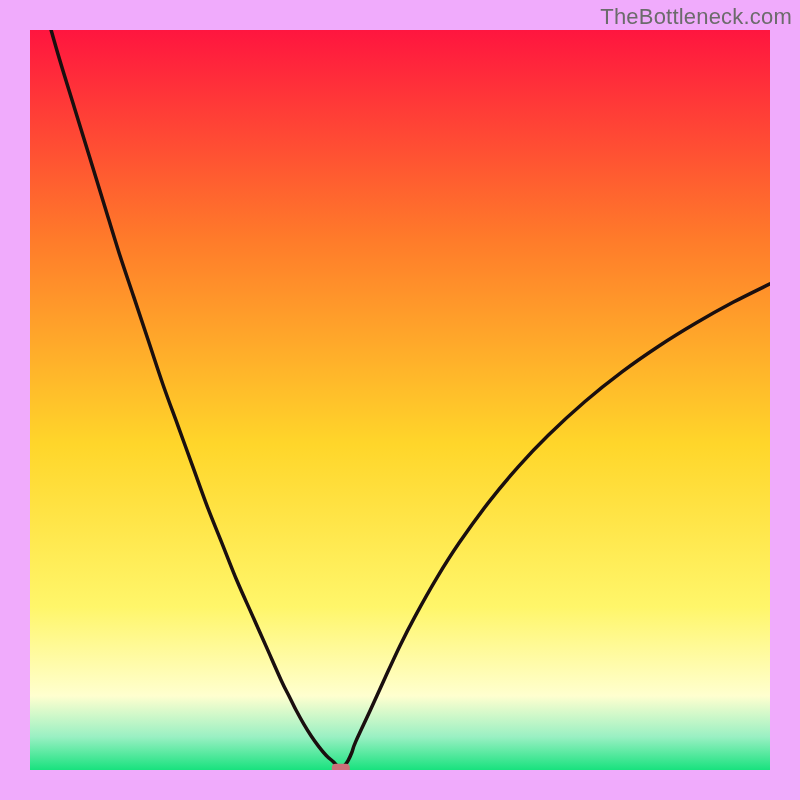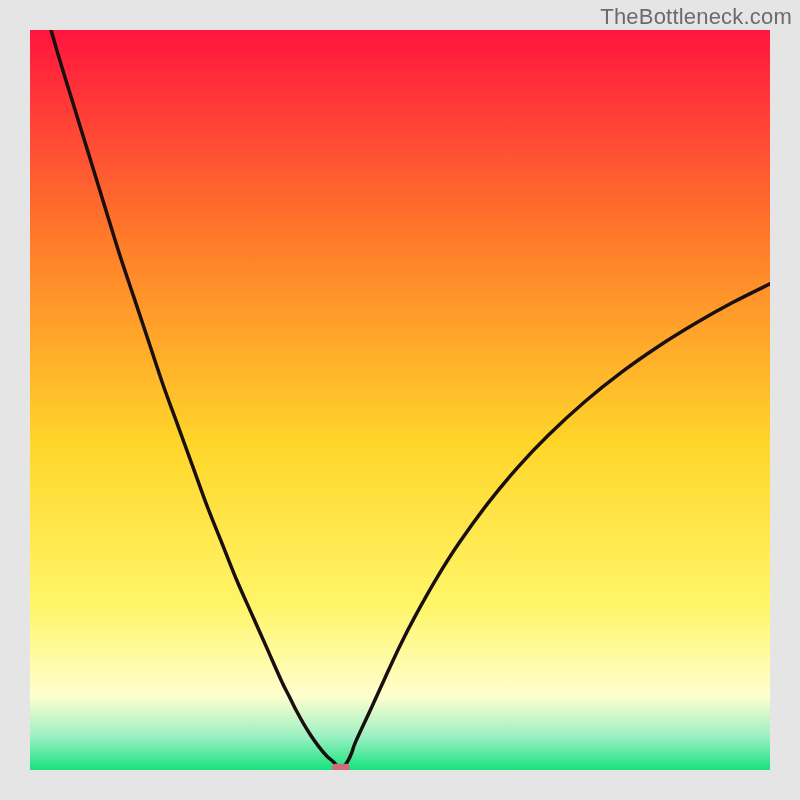--- a/index.html
+++ b/index.html
@@ -8,21 +8,21 @@
     width: 800px;
     height: 800px;
     background: #000;
     overflow: hidden;
     font-family: Arial, Helvetica, sans-serif;
   }
   .frame {
     position: absolute;
     left: 0; top: 0;
     width: 800px; height: 800px;
-    background: #e5e5e5;
+    background: #f0abfc;
   }
   .plot {
     position: absolute;
     left: 30px;
     top: 30px;
     width: 740px;
     height: 740px;
     overflow: hidden;
   }
   .plot svg {

